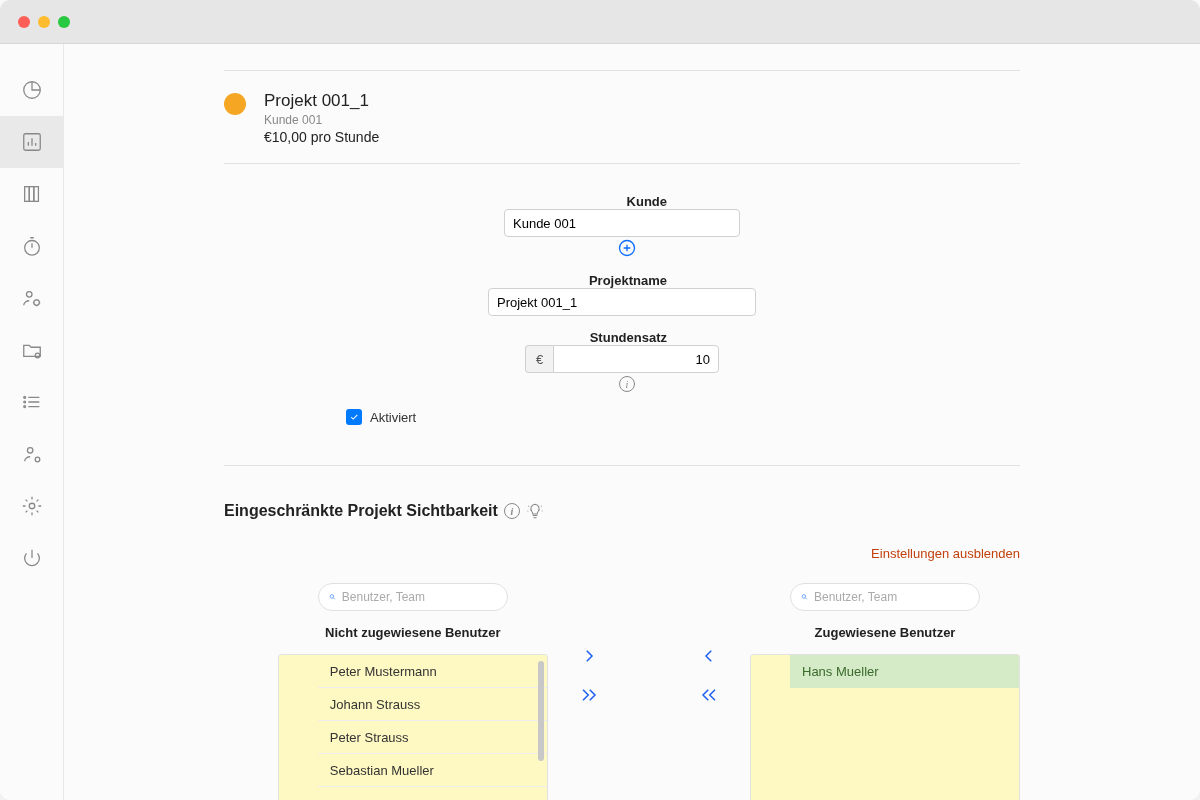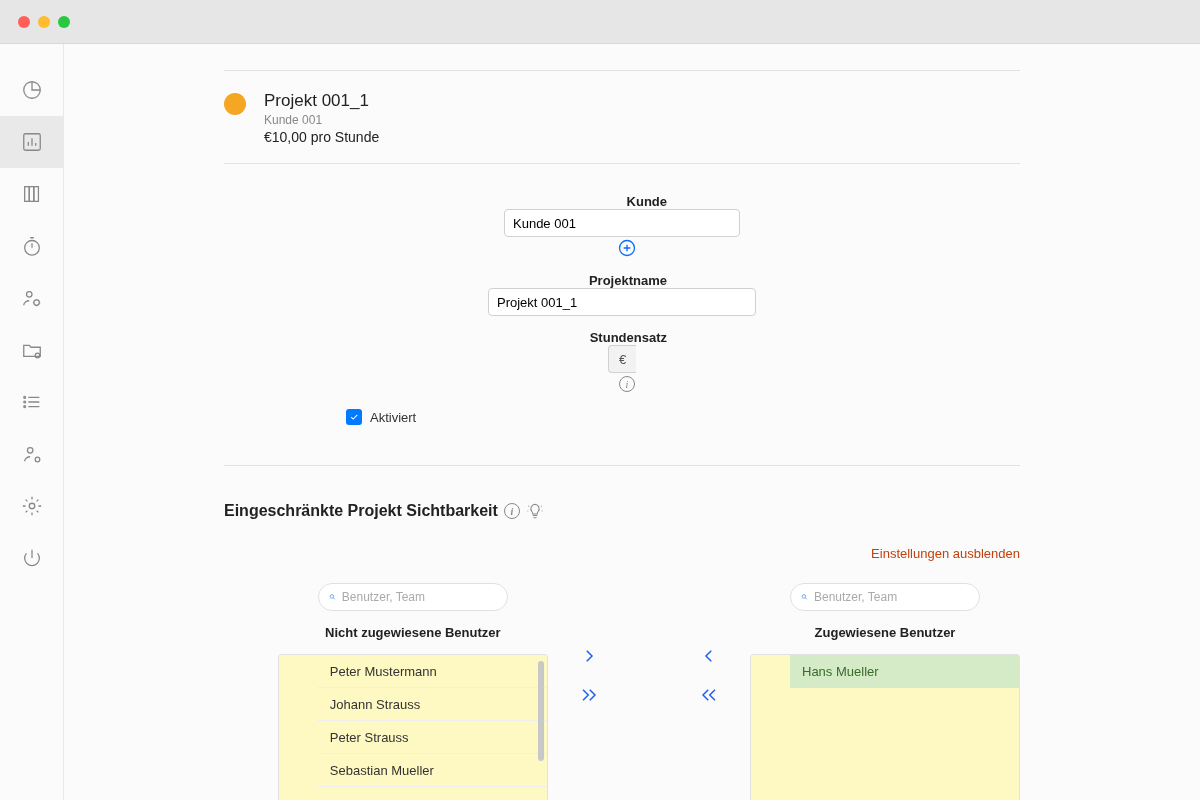--- a/index.html
+++ b/index.html
@@ -6,21 +6,21 @@
   body {
     font-family: -apple-system, BlinkMacSystemFont, "Segoe UI", Helvetica, Arial, sans-serif;
     background: #fff;
     font-size: 13px;
     color: #333;
   }
   .window {
     width: 1200px;
     height: 800px;
     margin: 0 auto;
-    border-radius: 0;
+    border-radius: 10px;
     overflow: hidden;
     box-shadow: 0 10px 40px rgba(0,0,0,0.15);
     background: #fbfbfb;
     position: relative;
   }
   .titlebar {
     height: 44px;
     background: #e6e6e6;
     display: flex;
     align-items: center;
@@ -321,20 +321,21 @@
 
       <div class="form-row">
         <div class="form-label">Projektname</div>
         <input class="text-input wide2" value="Projekt 001_1" style="">
       </div>
 
       <div class="form-row">
         <div class="form-label">Stundensatz</div>
         <div class="rate-box">
           <div class="currency">€</div>
+          <input class="rate-input" value="10" style="">
         </div>
         <span class="icon-btn">
           <span class="info-circle">i</span>
         </span>
       </div>
 
       <div class="check-row">
         <div class="checkbox">
           <svg width="10" height="10" viewBox="0 0 24 24">
               <path d="M5 12l5 5L20 7"></path>

